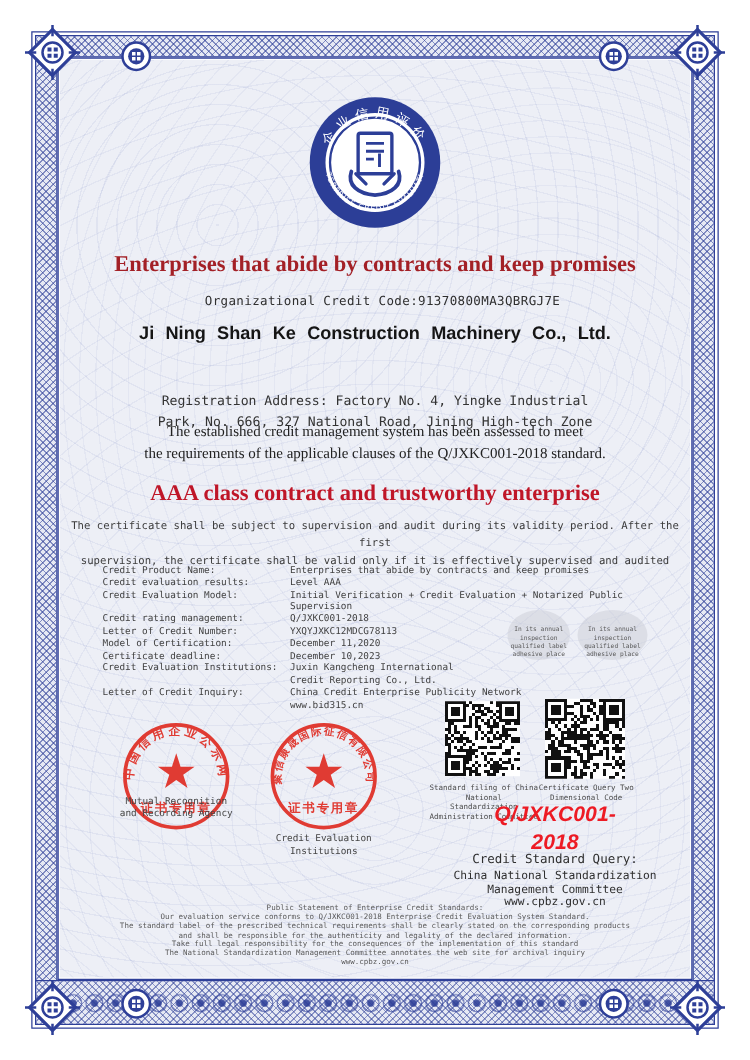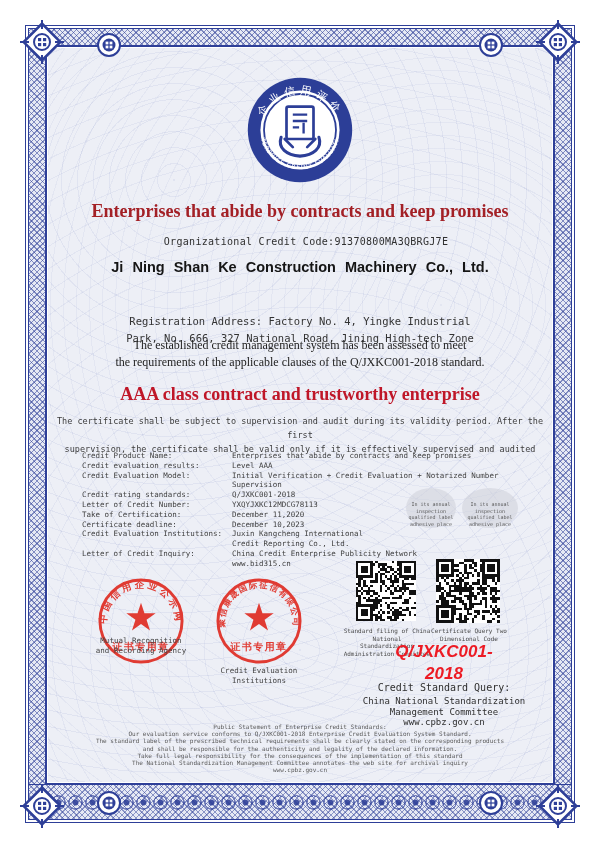--- a/index.html
+++ b/index.html
@@ -208,32 +208,32 @@
       <div class="field-row">
           <div class="field-label">Credit Product Name:</div>
           <div class="field-value preline">Enterprises that abide by contracts and keep promises</div>
         </div>
       <div class="field-row">
           <div class="field-label">Credit evaluation results:</div>
           <div class="field-value preline">Level AAA</div>
         </div>
       <div class="field-row">
           <div class="field-label">Credit Evaluation Model:</div>
-          <div class="field-value preline">Initial Verification + Credit Evaluation + Notarized Number Supervision</div>
+          <div class="field-value preline">Initial Verification + Credit Evaluation + Notarized Public Supervision</div>
         </div>
       <div class="field-row">
-          <div class="field-label">Credit rating standards:</div>
+          <div class="field-label">Credit rating management:</div>
           <div class="field-value preline">Q/JXKC001-2018</div>
         </div>
       <div class="field-row">
           <div class="field-label">Letter of Credit Number:</div>
           <div class="field-value preline">YXQYJXKC12MDCG78113</div>
         </div>
       <div class="field-row">
-          <div class="field-label">Take of Certification:</div>
+          <div class="field-label">Model of Certification:</div>
           <div class="field-value preline">December 11,2020</div>
         </div>
       <div class="field-row">
           <div class="field-label">Certificate deadline:</div>
           <div class="field-value preline">December 10,2023</div>
         </div>
       <div class="field-row">
           <div class="field-label">Credit Evaluation Institutions:</div>
           <div class="field-value preline">Juxin Kangcheng International
 Credit Reporting Co., Ltd.</div>

